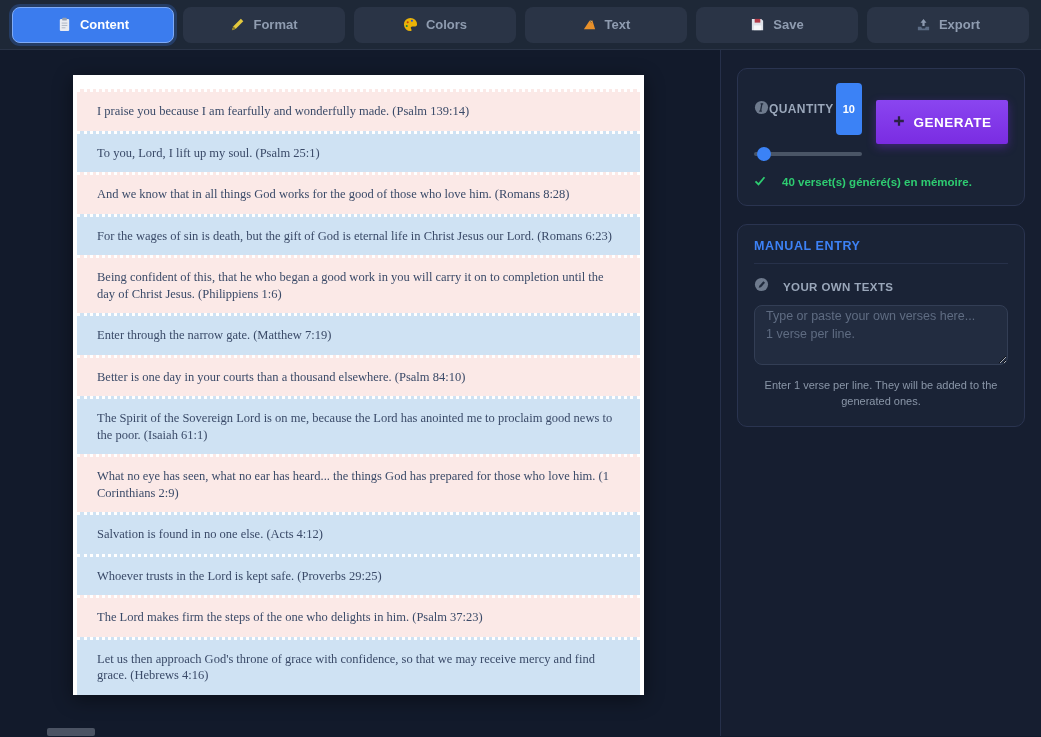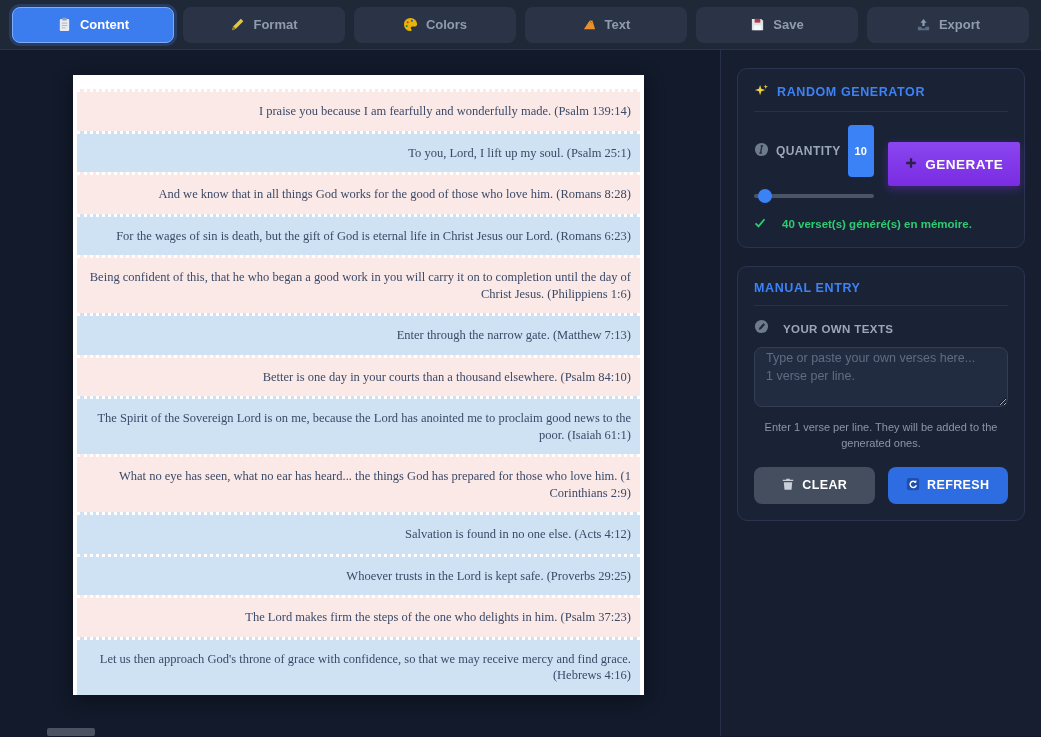--- a/index.html
+++ b/index.html
@@ -28,21 +28,21 @@
 
   
   .main { display:flex; height:686px; }
   .canvas-area { flex:1; background:#121a2b; position:relative; overflow:hidden; }
 
   .page {
     width:571px; margin:25px 0 0 73px; background:#ffffff;
     padding:14px 4px 0 4px; box-shadow:0 4px 18px rgba(0,0,0,.45);
   }
   .verse-row {
-    text-align:right; padding:11px 9px;
+    text-align:left; padding:11px 20px;
     font-family:"Liberation Serif","DejaVu Serif",serif;
     font-size:12.5px; line-height:1.32; color:#3a4a68;
     border-top:3px dotted #ffffff;
   }
   .verse-row.pink { background:#fbe9e7; }
   .verse-row.blue { background:#cfe2f3; }
 
   .hscroll-thumb {
     position:absolute; left:47px; bottom:0; width:48px; height:8px;
     background:#4b5363; border-radius:2px;
@@ -58,21 +58,21 @@
     padding:14px 16px 16px; margin-bottom:18px;
   }
   .panel-header {
     display:flex; align-items:center; gap:8px;
     color:#3d82f6; font-weight:bold; font-size:12.5px; letter-spacing:.6px;
     padding-bottom:10px; border-bottom:1px solid #27314a; margin-bottom:13px;
   }
   .panel-header svg { width:15px; height:15px; }
 
   .gen-grid { display:grid; grid-template-columns:1fr 132px; column-gap:14px; align-items:center; }
-  .qty-label-row { display:flex; align-items:center; gap:7px; }
+  .qty-label-row { display:flex; align-items:center; }
   .qty-label-row svg { width:15px; height:15px; }
   .qty-label { color:#9aa7ba; font-weight:bold; font-size:12px; letter-spacing:.4px; }
   .qty-badge {
     margin-left:auto; background:#3b82f6; color:#fff; font-size:11px; font-weight:bold;
     padding:20px 7px; border-radius:4px;
   }
   .slider { position:relative; height:14px; margin-top:12px; cursor:pointer; }
   .slider .track { position:absolute; top:5px; left:0; right:0; height:4px; background:#4a5566; border-radius:2px; }
   .slider .thumb { position:absolute; top:0; left:calc(9% - 7px); width:14px; height:14px; background:#3b82f6; border-radius:50%; }
   .generate-btn {
@@ -178,44 +178,35 @@
 
 <div class="main">
 
   <div class="canvas-area">
     <div class="page" id="verse-page">
         <div class="verse-row pink">I praise you because I am fearfully and wonderfully made. (Psalm 139:14)</div>
         <div class="verse-row blue">To you, Lord, I lift up my soul. (Psalm 25:1)</div>
         <div class="verse-row pink">And we know that in all things God works for the good of those who love him. (Romans 8:28)</div>
         <div class="verse-row blue">For the wages of sin is death, but the gift of God is eternal life in Christ Jesus our Lord. (Romans 6:23)</div>
         <div class="verse-row pink">Being confident of this, that he who began a good work in you will carry it on to completion until the day of Christ Jesus. (Philippiens 1:6)</div>
-        <div class="verse-row blue">Enter through the narrow gate. (Matthew 7:13)</div>
+        <div class="verse-row blue">Enter through the narrow gate. (Matthew 7:19)</div>
         <div class="verse-row pink">Better is one day in your courts than a thousand elsewhere. (Psalm 84:10)</div>
         <div class="verse-row blue">The Spirit of the Sovereign Lord is on me, because the Lord has anointed me to proclaim good news to the poor. (Isaiah 61:1)</div>
         <div class="verse-row pink">What no eye has seen, what no ear has heard... the things God has prepared for those who love him. (1 Corinthians 2:9)</div>
         <div class="verse-row blue">Salvation is found in no one else. (Acts 4:12)</div>
         <div class="verse-row blue">Whoever trusts in the Lord is kept safe. (Proverbs 29:25)</div>
         <div class="verse-row pink">The Lord makes firm the steps of the one who delights in him. (Psalm 37:23)</div>
         <div class="verse-row blue">Let us then approach God's throne of grace with confidence, so that we may receive mercy and find grace. (Hebrews 4:16)</div>
       </div>
     <div class="hscroll-thumb"></div>
   </div>
 
   <div class="sidebar">
 
     <div class="panel">
-      <div class="panel-header">
-        <span>
-          <svg viewBox="0 0 16 16">
-              <path d="M6.5 2 L7.8 6.2 L12 7.5 L7.8 8.8 L6.5 13 L5.2 8.8 L1 7.5 L5.2 6.2 Z" fill="#f2d23f"></path>
-              <path d="M12.5 1.5 L13.1 3.4 L15 4 L13.1 4.6 L12.5 6.5 L11.9 4.6 L10 4 L11.9 3.4 Z" fill="#f2d23f"></path>
-            </svg>
-        </span>
-        <span>RANDOM GENERATOR</span>
-      </div>
       <div class="gen-grid">
         <div>
           <div class="qty-label-row">
             <span>
               <svg viewBox="0 0 16 16">
                   <circle cx="8" cy="8" r="7" fill="#6e7a8d"></circle>
                   <path d="M9.8 4.2 L7 4.2 M8.4 4.2 L7 11.8 M5.6 11.8 L8.4 11.8" stroke="#202a3c" stroke-width="1.4" fill="none"></path>
                 </svg>
             </span>
             <span class="qty-label">QUANTITY</span>
@@ -254,37 +245,16 @@
           <svg viewBox="0 0 16 16">
               <circle cx="8" cy="8" r="7" fill="#6e7a8d"></circle>
               <path d="M5 11.5 L5.7 9.2 L10 4.5 L11.8 6.2 L7.4 10.8 Z" fill="#202a3c"></path>
             </svg>
         </span>
         <span class="texts-label">YOUR OWN TEXTS</span>
       </div>
       <textarea class="own-texts" placeholder="Type or paste your own verses here...
 1 verse per line." style=""></textarea>
       <div class="entry-help">Enter 1 verse per line. They will be added to the generated ones.</div>
-      <div class="entry-buttons">
-        <button class="btn clear-btn">
-          <span>
-            <svg viewBox="0 0 16 16">
-                <path d="M6 2 H10 V3 H14 V4.6 H2 V3 H6 Z" fill="#c8cfd9"></path>
-                <path d="M3.2 6 H12.8 L12 14.5 H4 Z" fill="#c8cfd9"></path>
-              </svg>
-          </span>
-          <span>CLEAR</span>
-        </button>
-        <button class="btn refresh-btn">
-          <span>
-            <svg viewBox="0 0 16 16">
-                <rect x="1" y="1" width="14" height="14" rx="3" fill="#1d4fae"></rect>
-                <path d="M11.2 6.2 A3.6 3.6 0 1 0 11.8 9.4" stroke="#fff" stroke-width="1.7" fill="none"></path>
-                <path d="M11.8 3.4 L11.8 6.4 L8.8 6.4 Z" fill="#fff"></path>
-              </svg>
-          </span>
-          <span>REFRESH</span>
-        </button>
-      </div>
     </div>
 
   </div>
 </div>
 
 </body></html>

